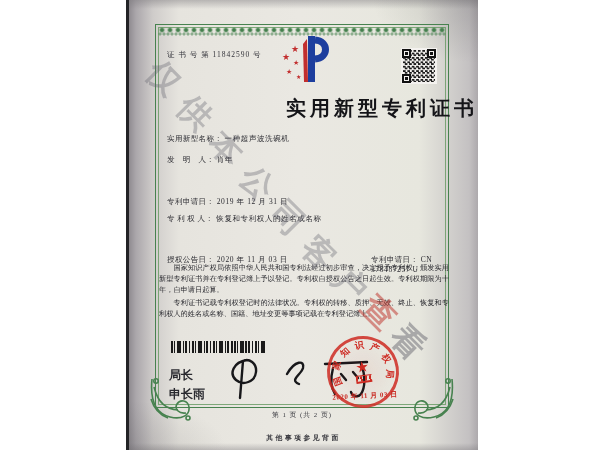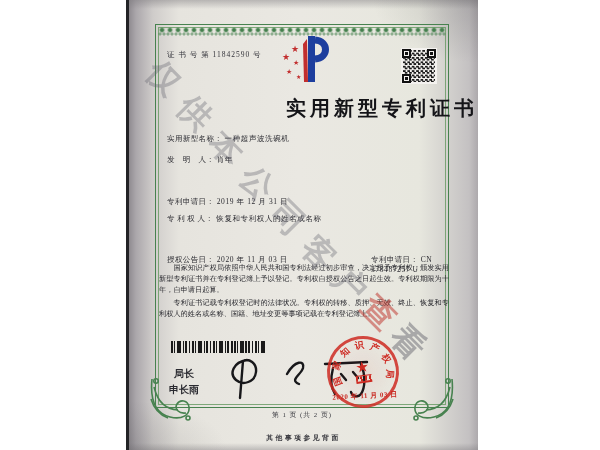--- a/index.html
+++ b/index.html
@@ -39,21 +39,21 @@
   .row .val{letter-spacing:.6px;}
   .row .val.addr{display:inline-block;width:212px;vertical-align:top;line-height:1.5;}
   .pair2{position:absolute;left:204px;top:0;}
   .body-text{position:absolute;left:30px;width:290px;top:263px;font-size:7.2px;line-height:1.56;
     color:#27272d;text-align:justify;}
   .body-text p{margin:0 0 1px;text-indent:2em;}
   .barcode{position:absolute;left:42px;top:341px;width:94px;height:12px;background:
     repeating-linear-gradient(90deg,#1a1a1a 0 1px,transparent 1px 3px),
     repeating-linear-gradient(90deg,#1a1a1a 0 2px,transparent 2px 7px),
     repeating-linear-gradient(90deg,transparent 0 9px,#1a1a1a 9px 10px,transparent 10px 13px);}
-  .issuer{position:absolute;left:40px;top:366px;font-size:10px;font-weight:700;color:#2a2a30;line-height:1.6;text-align:center;}
+  .issuer{position:absolute;left:40px;top:366px;font-size:12px;font-weight:700;color:#2a2a30;line-height:1.6;}
   .sig{position:absolute;left:80px;top:348px;}
   .seal{position:absolute;left:198px;top:336px;width:72px;height:72px;border:3px solid rgba(206,42,34,.85);
     border-radius:50%;transform:rotate(-8deg);background:radial-gradient(circle,rgba(206,42,34,.07),transparent 70%);}
   .seal .ch{position:absolute;left:50%;top:50%;width:12px;height:12px;margin:-6px 0 0 -6px;
     font-size:9px;font-weight:700;color:#ce2a22;text-align:center;line-height:12px;}
   .emblem{position:absolute;left:50%;top:50%;transform:translate(-50%,-52%);color:#ce2a22;text-align:center;}
   .emblem .star{font-size:15px;line-height:14px;}
   .emblem .gate{width:16px;height:8px;margin:1px auto 0;background:
     repeating-linear-gradient(90deg,#ce2a22 0 2px,transparent 2px 4.5px);
     border-bottom:2px solid #ce2a22;border-top:1.4px solid #ce2a22;}

